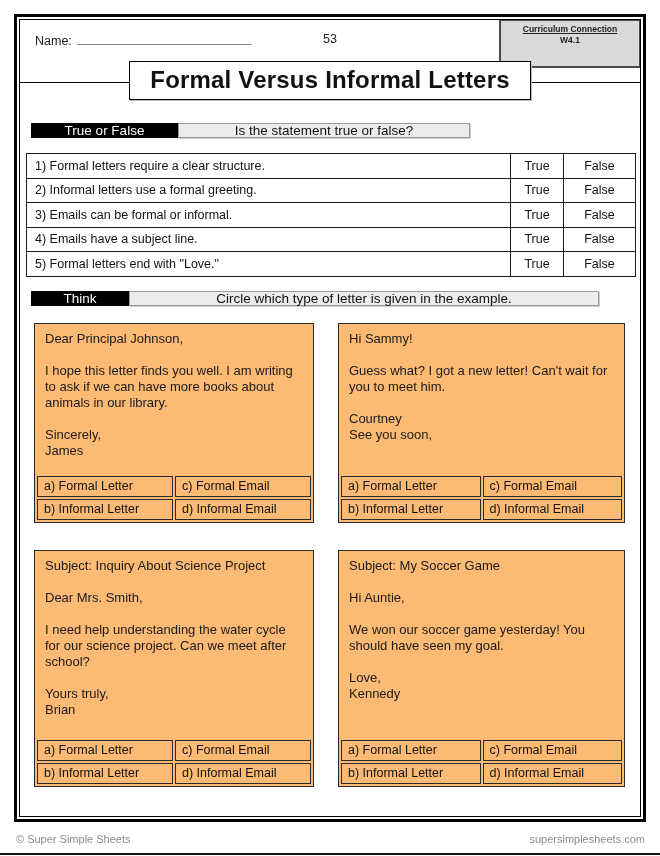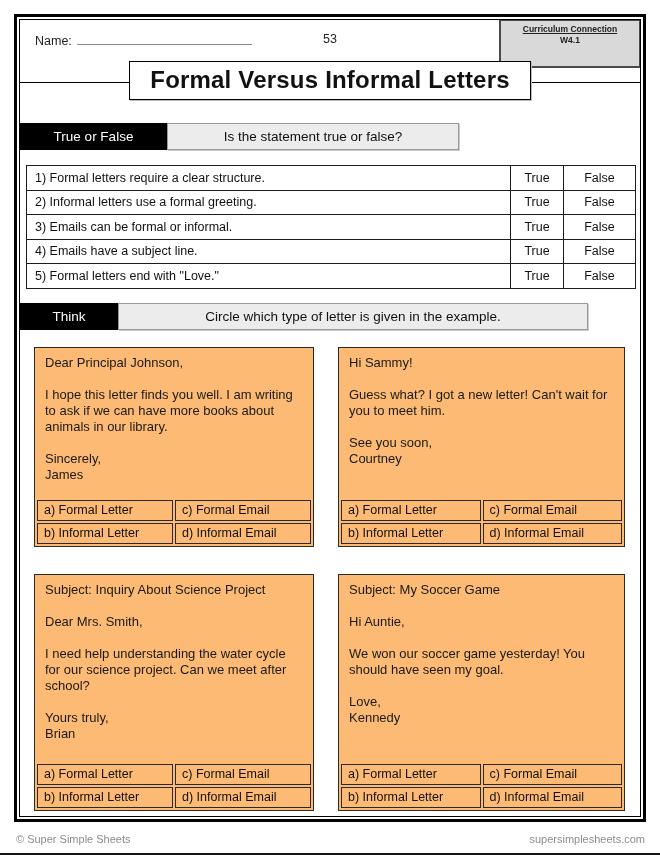--- a/index.html
+++ b/index.html
@@ -72,21 +72,21 @@
     margin: 0 auto; width: fit-content;
     background: #fff;
     border: 1.5px solid #000;
     padding: 4px 20px 5px;
     font-size: 24px; font-weight: 700;
     letter-spacing: 0.2px;
     box-shadow: 1px 1px 0 #bbb;
   }
 
   
-  .section-row { display: flex; height: 27px; }
+  .section-row { display: flex; height: 15px; margin-left: 11px; }
   .section-row-1 { margin-top: 20px; }
   .section-row-2 { margin-top: 14px; }
   .section-tag {
     background: var(--tag-bg, #000);
     color: var(--tag-text, #fff);
     display: flex; align-items: center; justify-content: center;
     font-size: 13.5px;
   }
   .section-row-1 .section-tag { width: 147px; }
   .section-row-2 .section-tag { width: 98px; }
@@ -247,22 +247,22 @@
               </tr>
             </tbody>
           </table>
         </div>
         <div class="example-box">
           <div class="letter-text">
             <div class="line">Hi Sammy!</div>
             <div class="line">&nbsp;</div>
             <div class="line">Guess what? I got a new letter! Can't wait for you to meet him.</div>
             <div class="line">&nbsp;</div>
+            <div class="line">Courtney</div>
             <div class="line">See you soon,</div>
-            <div class="line">Courtney</div>
           </div>
           <table class="options-table">
             <tbody>
               <tr>
                 <td>a) Formal Letter</td>
                 <td>c) Formal Email</td>
               </tr>
               <tr>
                 <td>b) Informal Letter</td>
                 <td>d) Informal Email</td>

